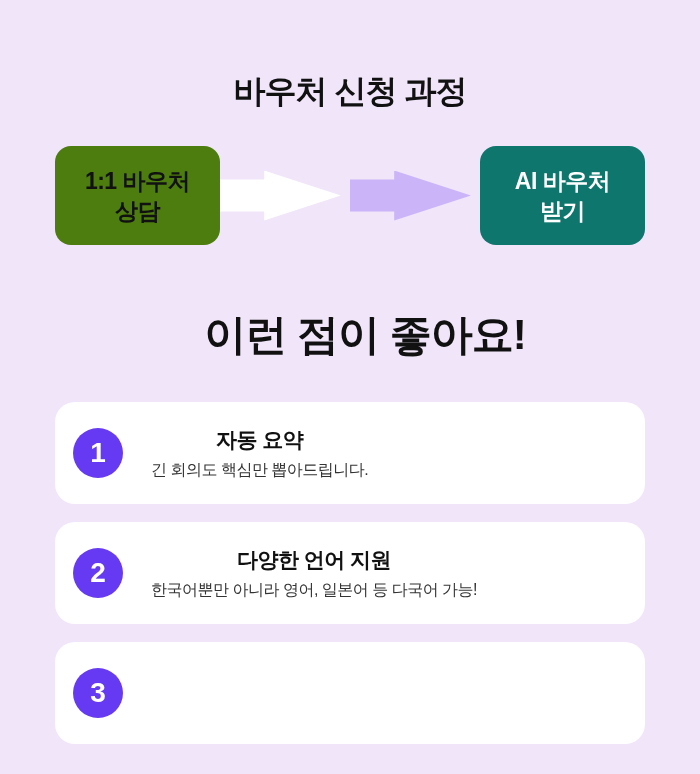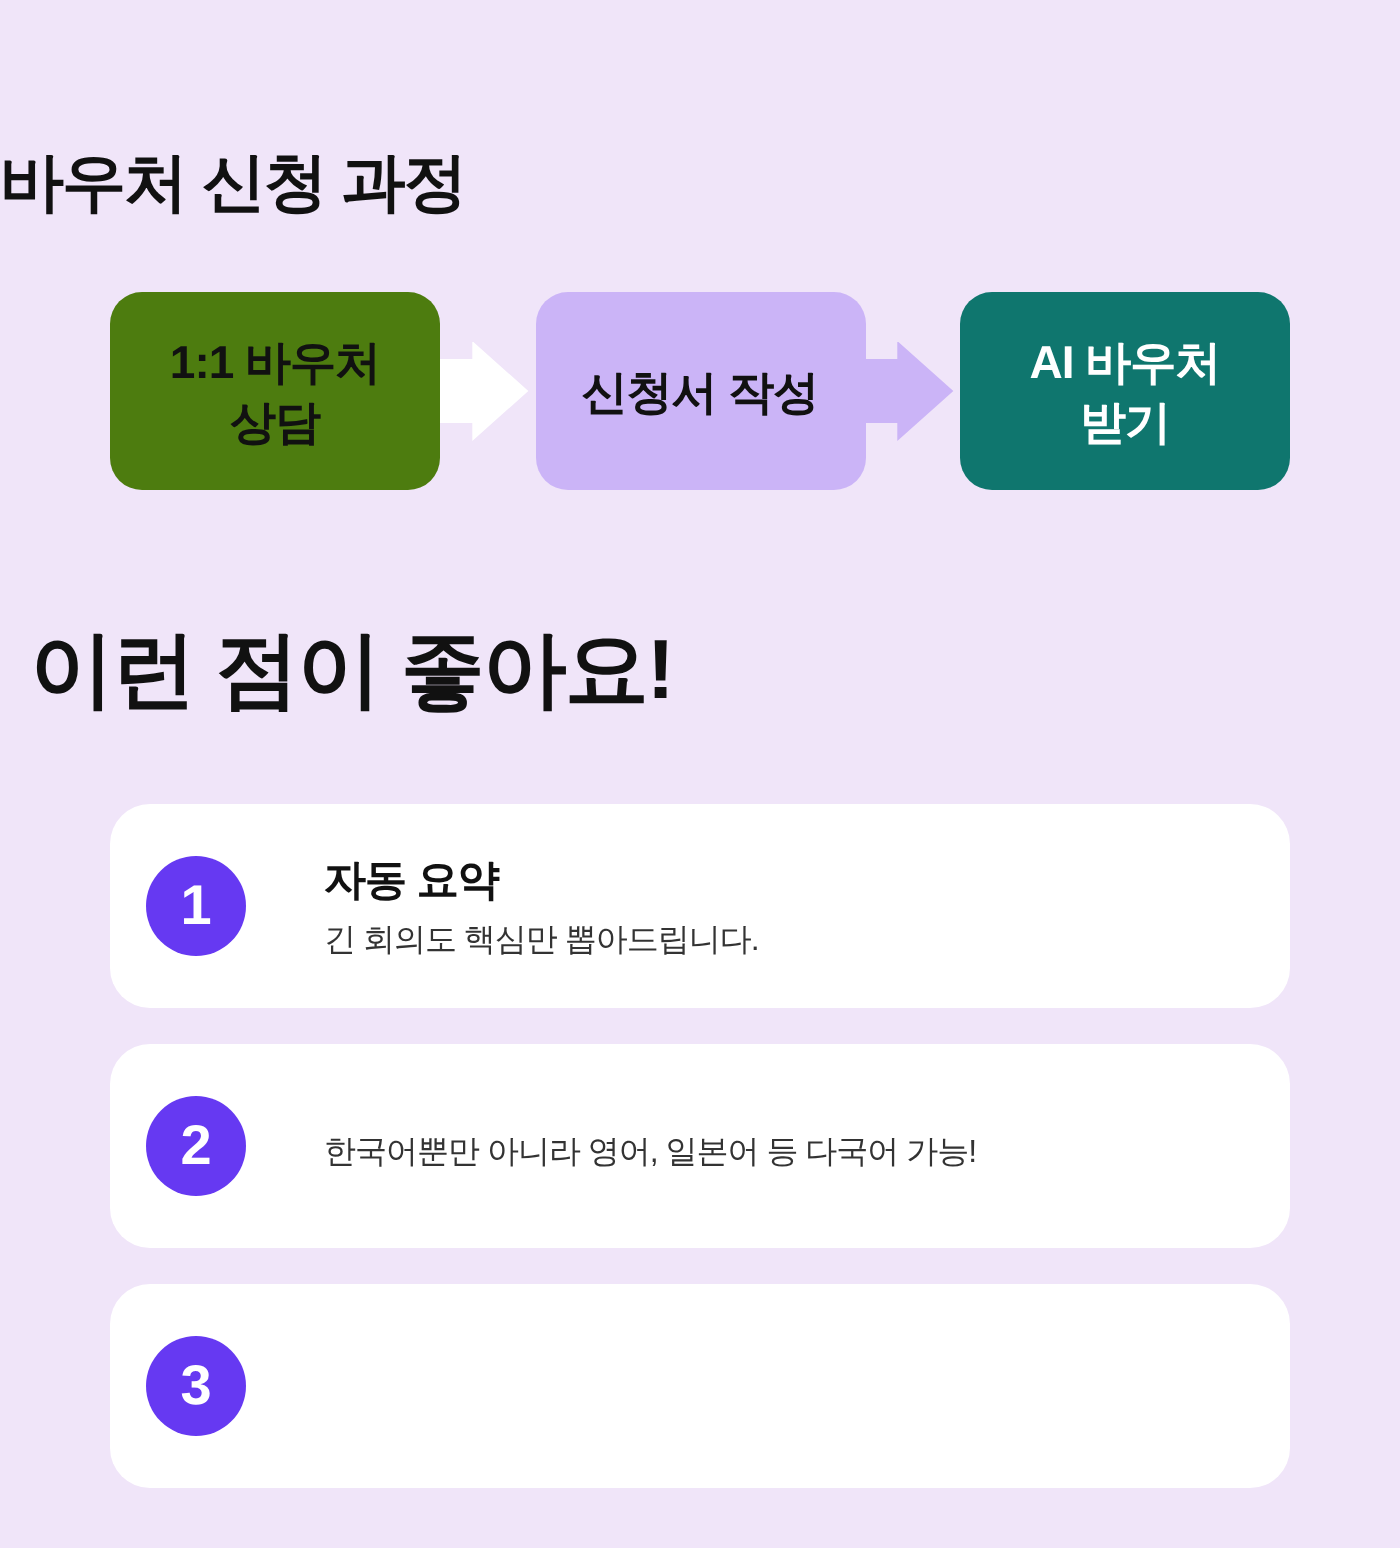--- a/index.html
+++ b/index.html
@@ -17,21 +17,21 @@
     height: 774px;
     background: #f0e5f9;
     overflow: hidden;
   }
 
   
   .section-title {
     position: absolute;
     left: 0;
     width: 700px;
-    text-align: left;
+    text-align: center;
     font-weight: 800;
     color: #111111;
     letter-spacing: -1px;
   }
   .process-title { top: 70px; font-size: 32px; }
   .benefits-title { top: 307px; font-size: 42px; padding-left: 15px; }
 
   
   .flow {
     position: absolute;
@@ -96,22 +96,23 @@
     background: #6639f2;
     color: #ffffff;
     font-size: 28px;
     font-weight: 700;
     display: flex;
     align-items: center;
     justify-content: center;
     flex-shrink: 0;
   }
   .card-text {
-    margin-left: 39px;
+    margin-left: 28px;
     min-width: 0;
+    text-align: center;
   }
   .card-title {
     font-size: 21px;
     font-weight: 700;
     color: #111111;
     letter-spacing: -0.5px;
   }
   .card-desc {
     font-size: 16px;
     font-weight: 400;
@@ -125,41 +126,41 @@
 <body>
 
 <div class="page">
 
   <div class="section-title process-title">바우처 신청 과정</div>
 
   <div class="flow">
     <div class="step step-white">1:1 바우처
 상담</div>
     <div class="flow-arrow arrow-white"></div>
-    <div class="step step-light">신청서 작성</div>
     <div class="flow-arrow arrow-light"></div>
     <div class="step step-solid">AI 바우처
 받기</div>
   </div>
 
   <div class="section-title benefits-title">이런 점이 좋아요!</div>
 
   <div class="cards">
 
     <div class="card">
       <div class="card-number">1</div>
       <div class="card-text">
         <div class="card-title">자동 요약</div>
         <div class="card-desc">긴 회의도 핵심만 뽑아드립니다.</div>
       </div>
     </div>
 
     <div class="card">
       <div class="card-number">2</div>
       <div class="card-text">
+        <div class="card-title">다양한 언어 지원</div>
         <div class="card-desc">한국어뿐만 아니라 영어, 일본어 등 다국어 가능!</div>
       </div>
     </div>
 
     <div class="card">
       <div class="card-number">3</div>
     </div>
 
   </div>
 </div>

